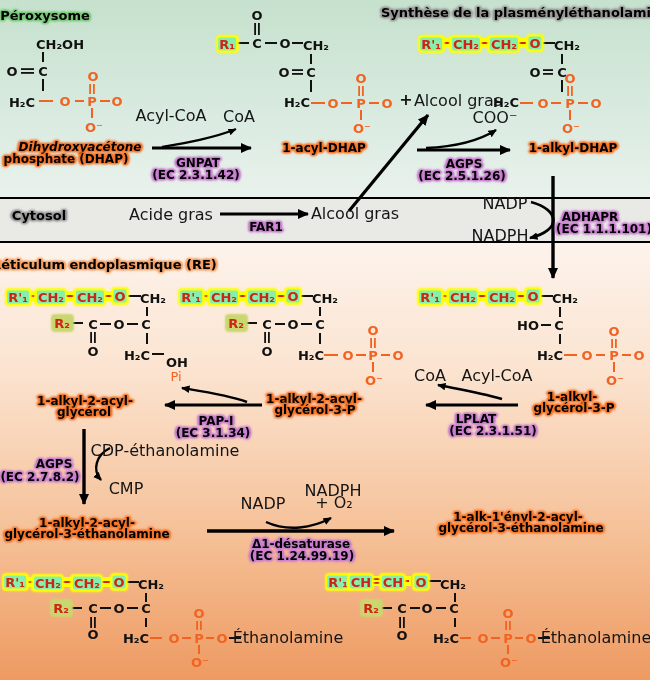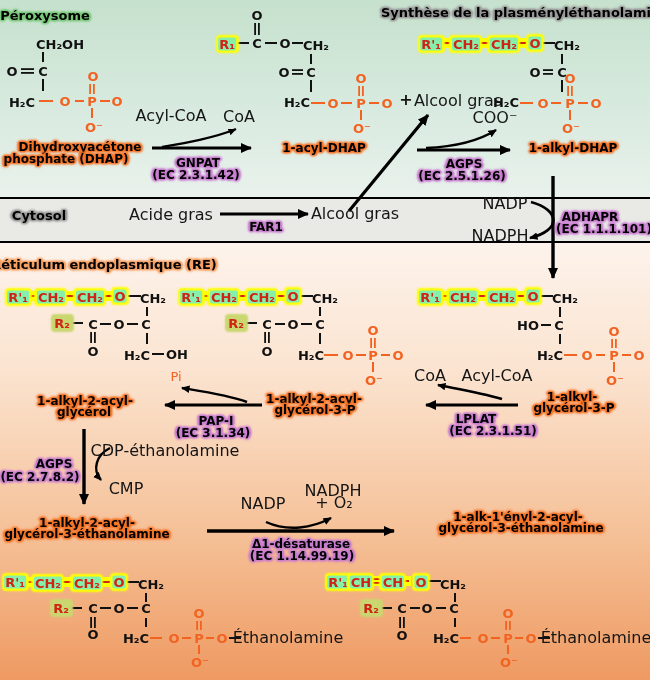--- a/index.html
+++ b/index.html
@@ -212,21 +212,21 @@
     <div class="lbl rg-gray" style="left: 525px; top: 12px;">Synthèse de la plasményléthanolamine</div>
     <div class="lbl atom" style="left: 60px; top: 44px;">CH₂OH</div>
     <div class="lbl atom" style="left: 12px; top: 71px;">O</div>
     <div class="lbl atom" style="left: 43px; top: 71px;">C</div>
     <div class="lbl atom" style="left: 22px; top: 102px;">H₂C</div>
     <div class="lbl atom-o" style="left: 65px; top: 101px;">O</div>
     <div class="lbl atom-o" style="left: 92px; top: 101px;">P</div>
     <div class="lbl atom-o" style="left: 117px; top: 101px;">O</div>
     <div class="lbl atom-o" style="left: 93px; top: 76px;">O</div>
     <div class="lbl atom-o" style="left: 94px; top: 127px;">O⁻</div>
-    <div class="lbl pink" style="left: 80px; top: 147px;">Dihydroxyacétone</div>
+    <div class="lbl pink" style="left: 80px; top: 147px; font-style: italic;">Dihydroxyacétone</div>
     <div class="lbl pink" style="left: 66px; top: 159px;">phosphate (DHAP)</div>
     <div class="lbl plain" style="left: 171px; top: 116px;">Acyl-CoA</div>
     <div class="lbl plain" style="left: 239px; top: 117px;">CoA</div>
     <div class="lbl purple" style="left: 198px; top: 163px;">GNPAT</div>
     <div class="lbl purple" style="left: 196px; top: 175px;">(EC 2.3.1.42)</div>
     <div class="lbl hl-y" style="left: 227px; top: 44px;">R₁</div>
     <div class="lbl atom" style="left: 257px; top: 43px;">C</div>
     <div class="lbl atom" style="left: 285px; top: 43px;">O</div>
     <div class="lbl atom" style="left: 316px; top: 45px;">CH₂</div>
     <div class="lbl atom" style="left: 257px; top: 15px;">O</div>
@@ -271,21 +271,21 @@
     <div class="lbl hl-y" style="left: 51px; top: 297px;">CH₂</div>
     <div class="lbl hl-y" style="left: 90px; top: 297px;">CH₂</div>
     <div class="lbl hl-y" style="left: 120px; top: 296px;">O</div>
     <div class="lbl atom" style="left: 153px; top: 298px;">CH₂</div>
     <div class="lbl hl-g" style="left: 62px; top: 323px;">R₂</div>
     <div class="lbl atom" style="left: 93px; top: 324px;">C</div>
     <div class="lbl atom" style="left: 119px; top: 324px;">O</div>
     <div class="lbl atom" style="left: 146px; top: 324px;">C</div>
     <div class="lbl atom" style="left: 93px; top: 351px;">O</div>
     <div class="lbl atom" style="left: 137px; top: 355px;">H₂C</div>
-    <div class="lbl atom" style="left: 177px; top: 354px;">OH</div>
+    <div class="lbl atom" style="left: 177px; top: 362px;">OH</div>
     <div class="lbl pi" style="left: 176px; top: 376px;">Pi</div>
     <div class="lbl pink" style="left: 85px; top: 401px;">1-alkyl-2-acyl-</div>
     <div class="lbl pink" style="left: 84px; top: 412px;">glycérol</div>
     <div class="lbl purple" style="left: 216px; top: 421px;">PAP-I</div>
     <div class="lbl purple" style="left: 213px; top: 433px;">(EC 3.1.34)</div>
     <div class="lbl hl-y" style="left: 191px; top: 297px;">R'₁</div>
     <div class="lbl hl-y" style="left: 224px; top: 297px;">CH₂</div>
     <div class="lbl hl-y" style="left: 262px; top: 297px;">CH₂</div>
     <div class="lbl hl-y" style="left: 293px; top: 296px;">O</div>
     <div class="lbl atom" style="left: 325px; top: 298px;">CH₂</div>
@@ -324,21 +324,21 @@
     <div class="lbl purple" style="left: 54px; top: 464px;">AGPS</div>
     <div class="lbl purple" style="left: 40px; top: 477px;">(EC 2.7.8.2)</div>
     <div class="lbl plain" style="left: 165px; top: 451px;">CDP-éthanolamine</div>
     <div class="lbl plain" style="left: 126px; top: 489px;">CMP</div>
     <div class="lbl pink" style="left: 87px; top: 523px;">1-alkyl-2-acyl-</div>
     <div class="lbl pink" style="left: 87px; top: 534px;">glycérol-3-éthanolamine</div>
     <div class="lbl plain" style="left: 263px; top: 504px;">NADP</div>
     <div class="lbl plain" style="left: 333px; top: 491px;">NADPH</div>
     <div class="lbl plain" style="left: 334px; top: 503px;">+ O₂</div>
     <div class="lbl purple" style="left: 301px; top: 544px;">Δ1-désaturase</div>
-    <div class="lbl purple" style="left: 302px; top: 556px;">(EC 1.14.99.19)</div>
+    <div class="lbl purple" style="left: 302px; top: 556px;">(EC 1.24.99.19)</div>
     <div class="lbl pink" style="left: 518px; top: 517px;">1-alk-1'ényl-2-acyl-</div>
     <div class="lbl pink" style="left: 521px; top: 528px;">glycérol-3-éthanolamine</div>
     <div class="lbl hl-y" style="left: 15px; top: 582px;">R'₁</div>
     <div class="lbl hl-y" style="left: 48px; top: 583px;">CH₂</div>
     <div class="lbl hl-y" style="left: 87px; top: 583px;">CH₂</div>
     <div class="lbl hl-y" style="left: 119px; top: 582px;">O</div>
     <div class="lbl atom" style="left: 151px; top: 584px;">CH₂</div>
     <div class="lbl hl-g" style="left: 61px; top: 608px;">R₂</div>
     <div class="lbl atom" style="left: 93px; top: 608px;">C</div>
     <div class="lbl atom" style="left: 119px; top: 608px;">O</div>

